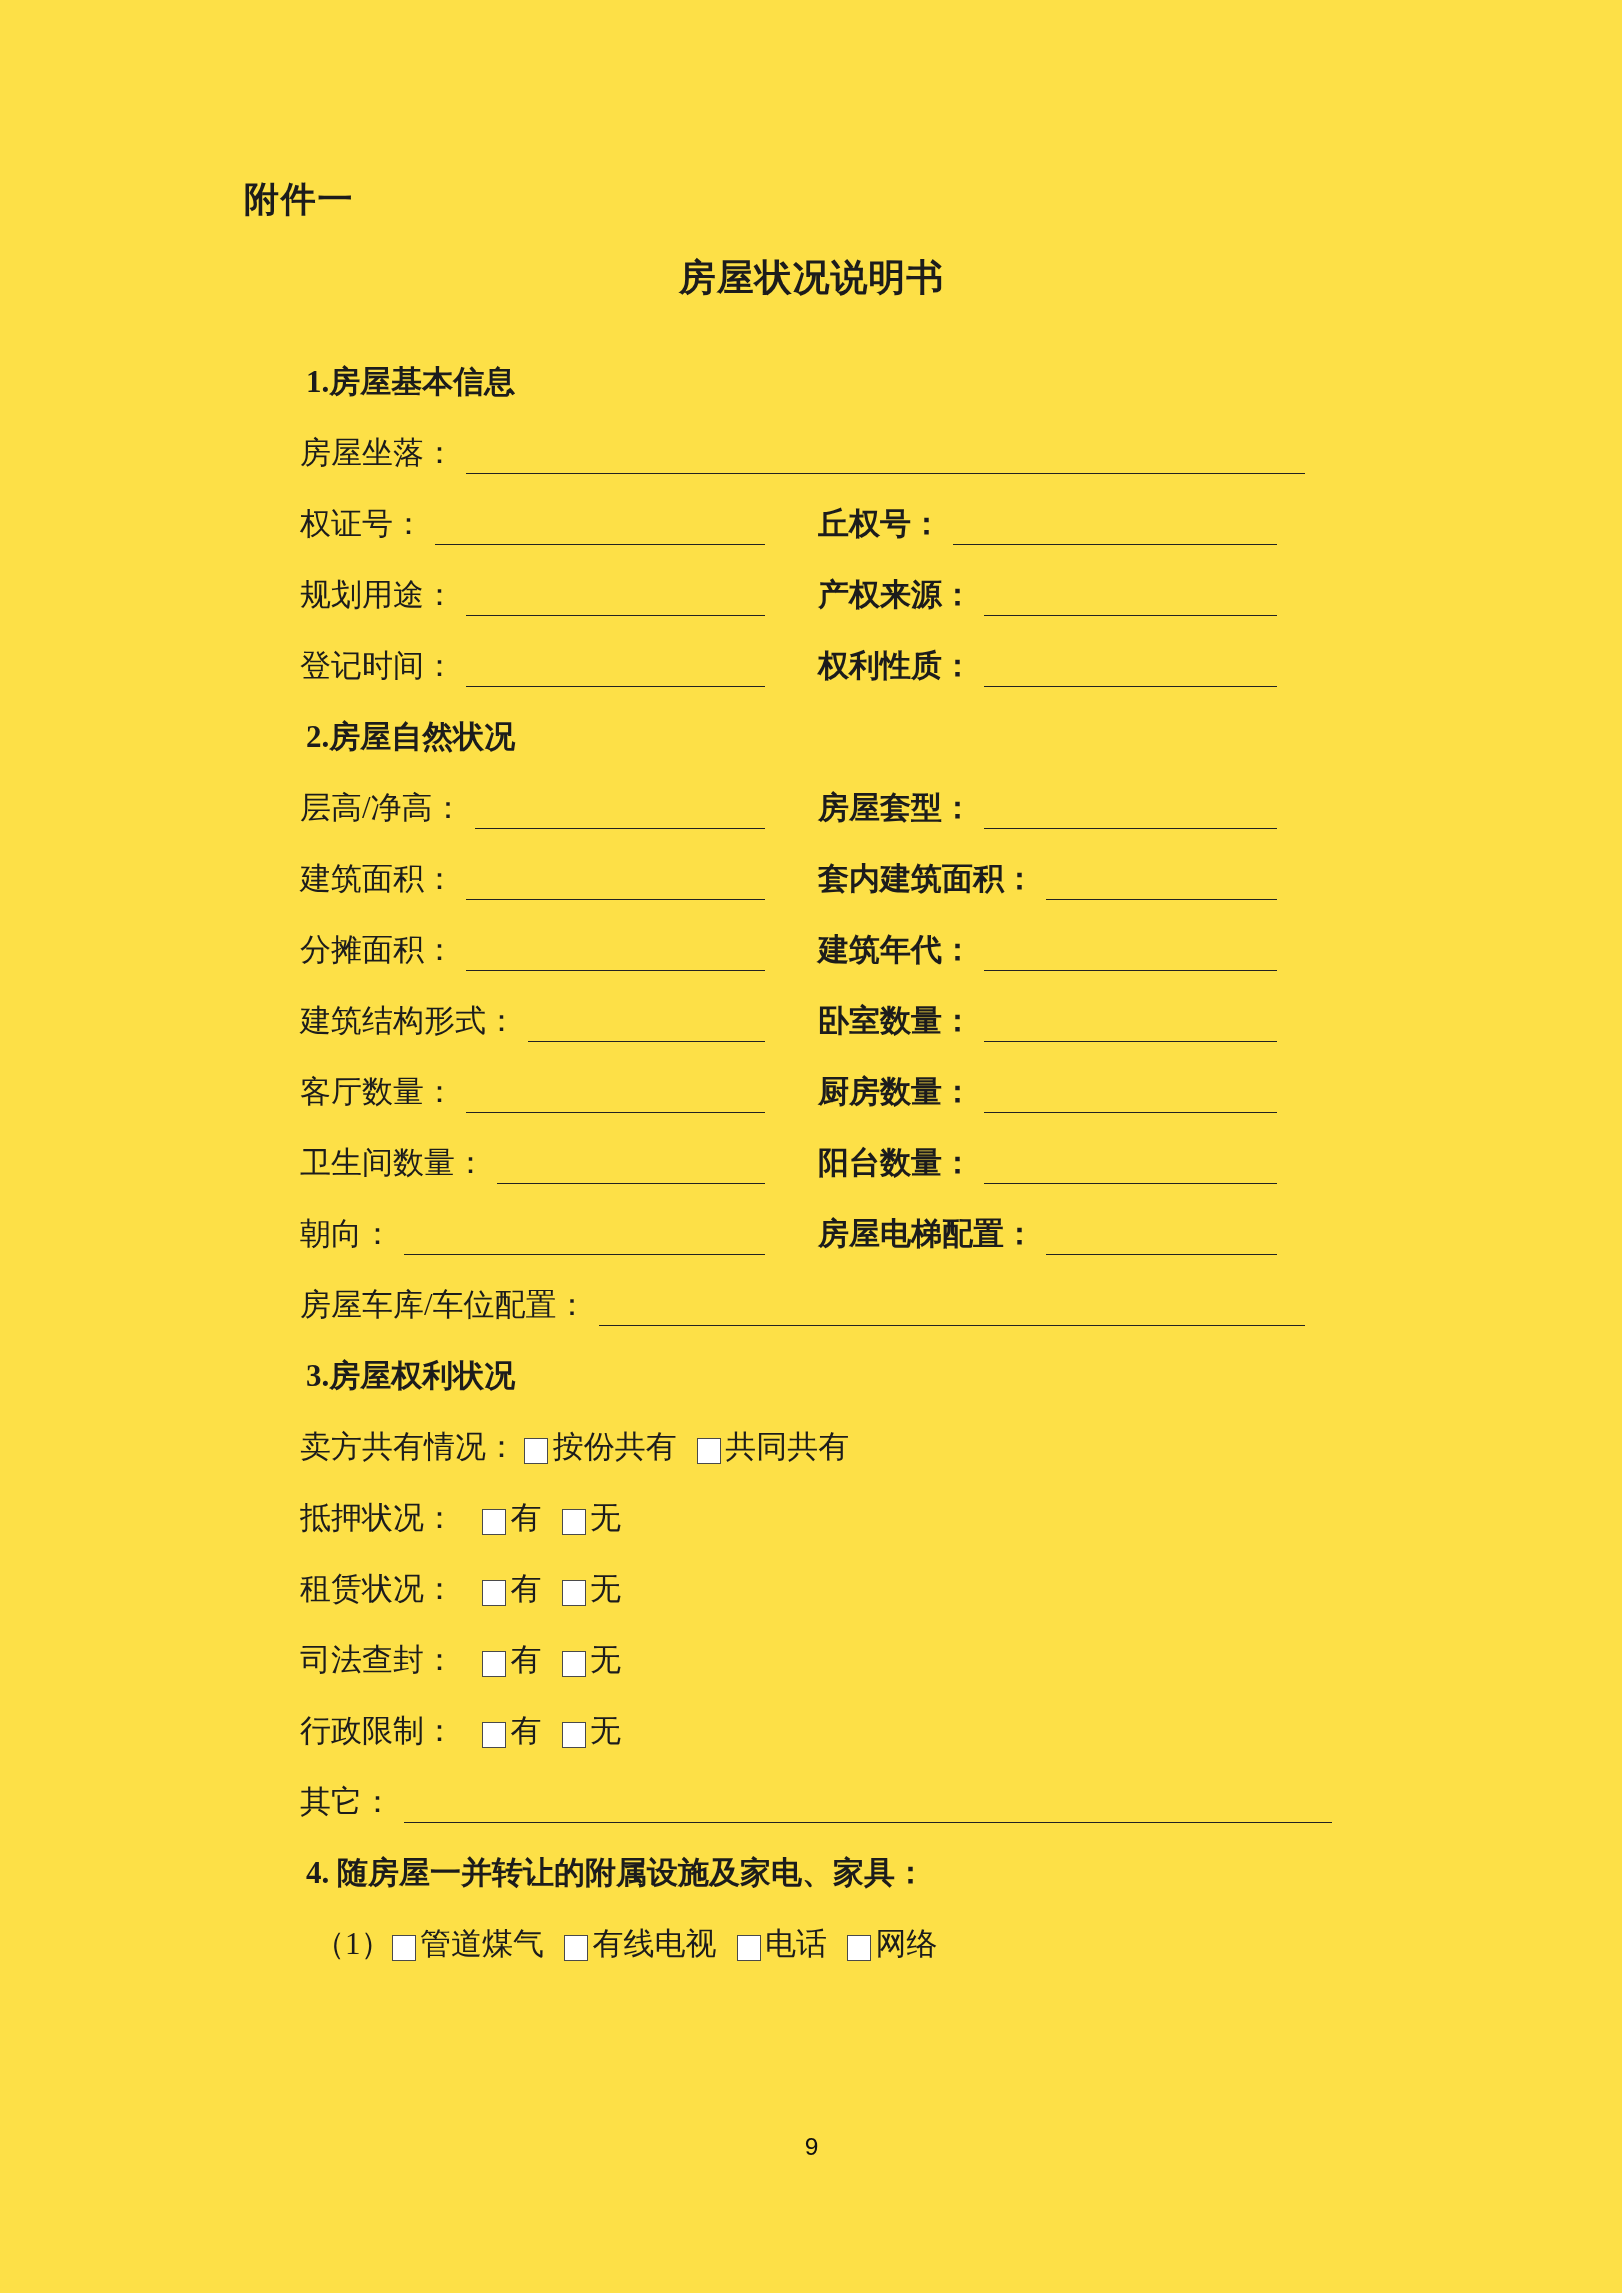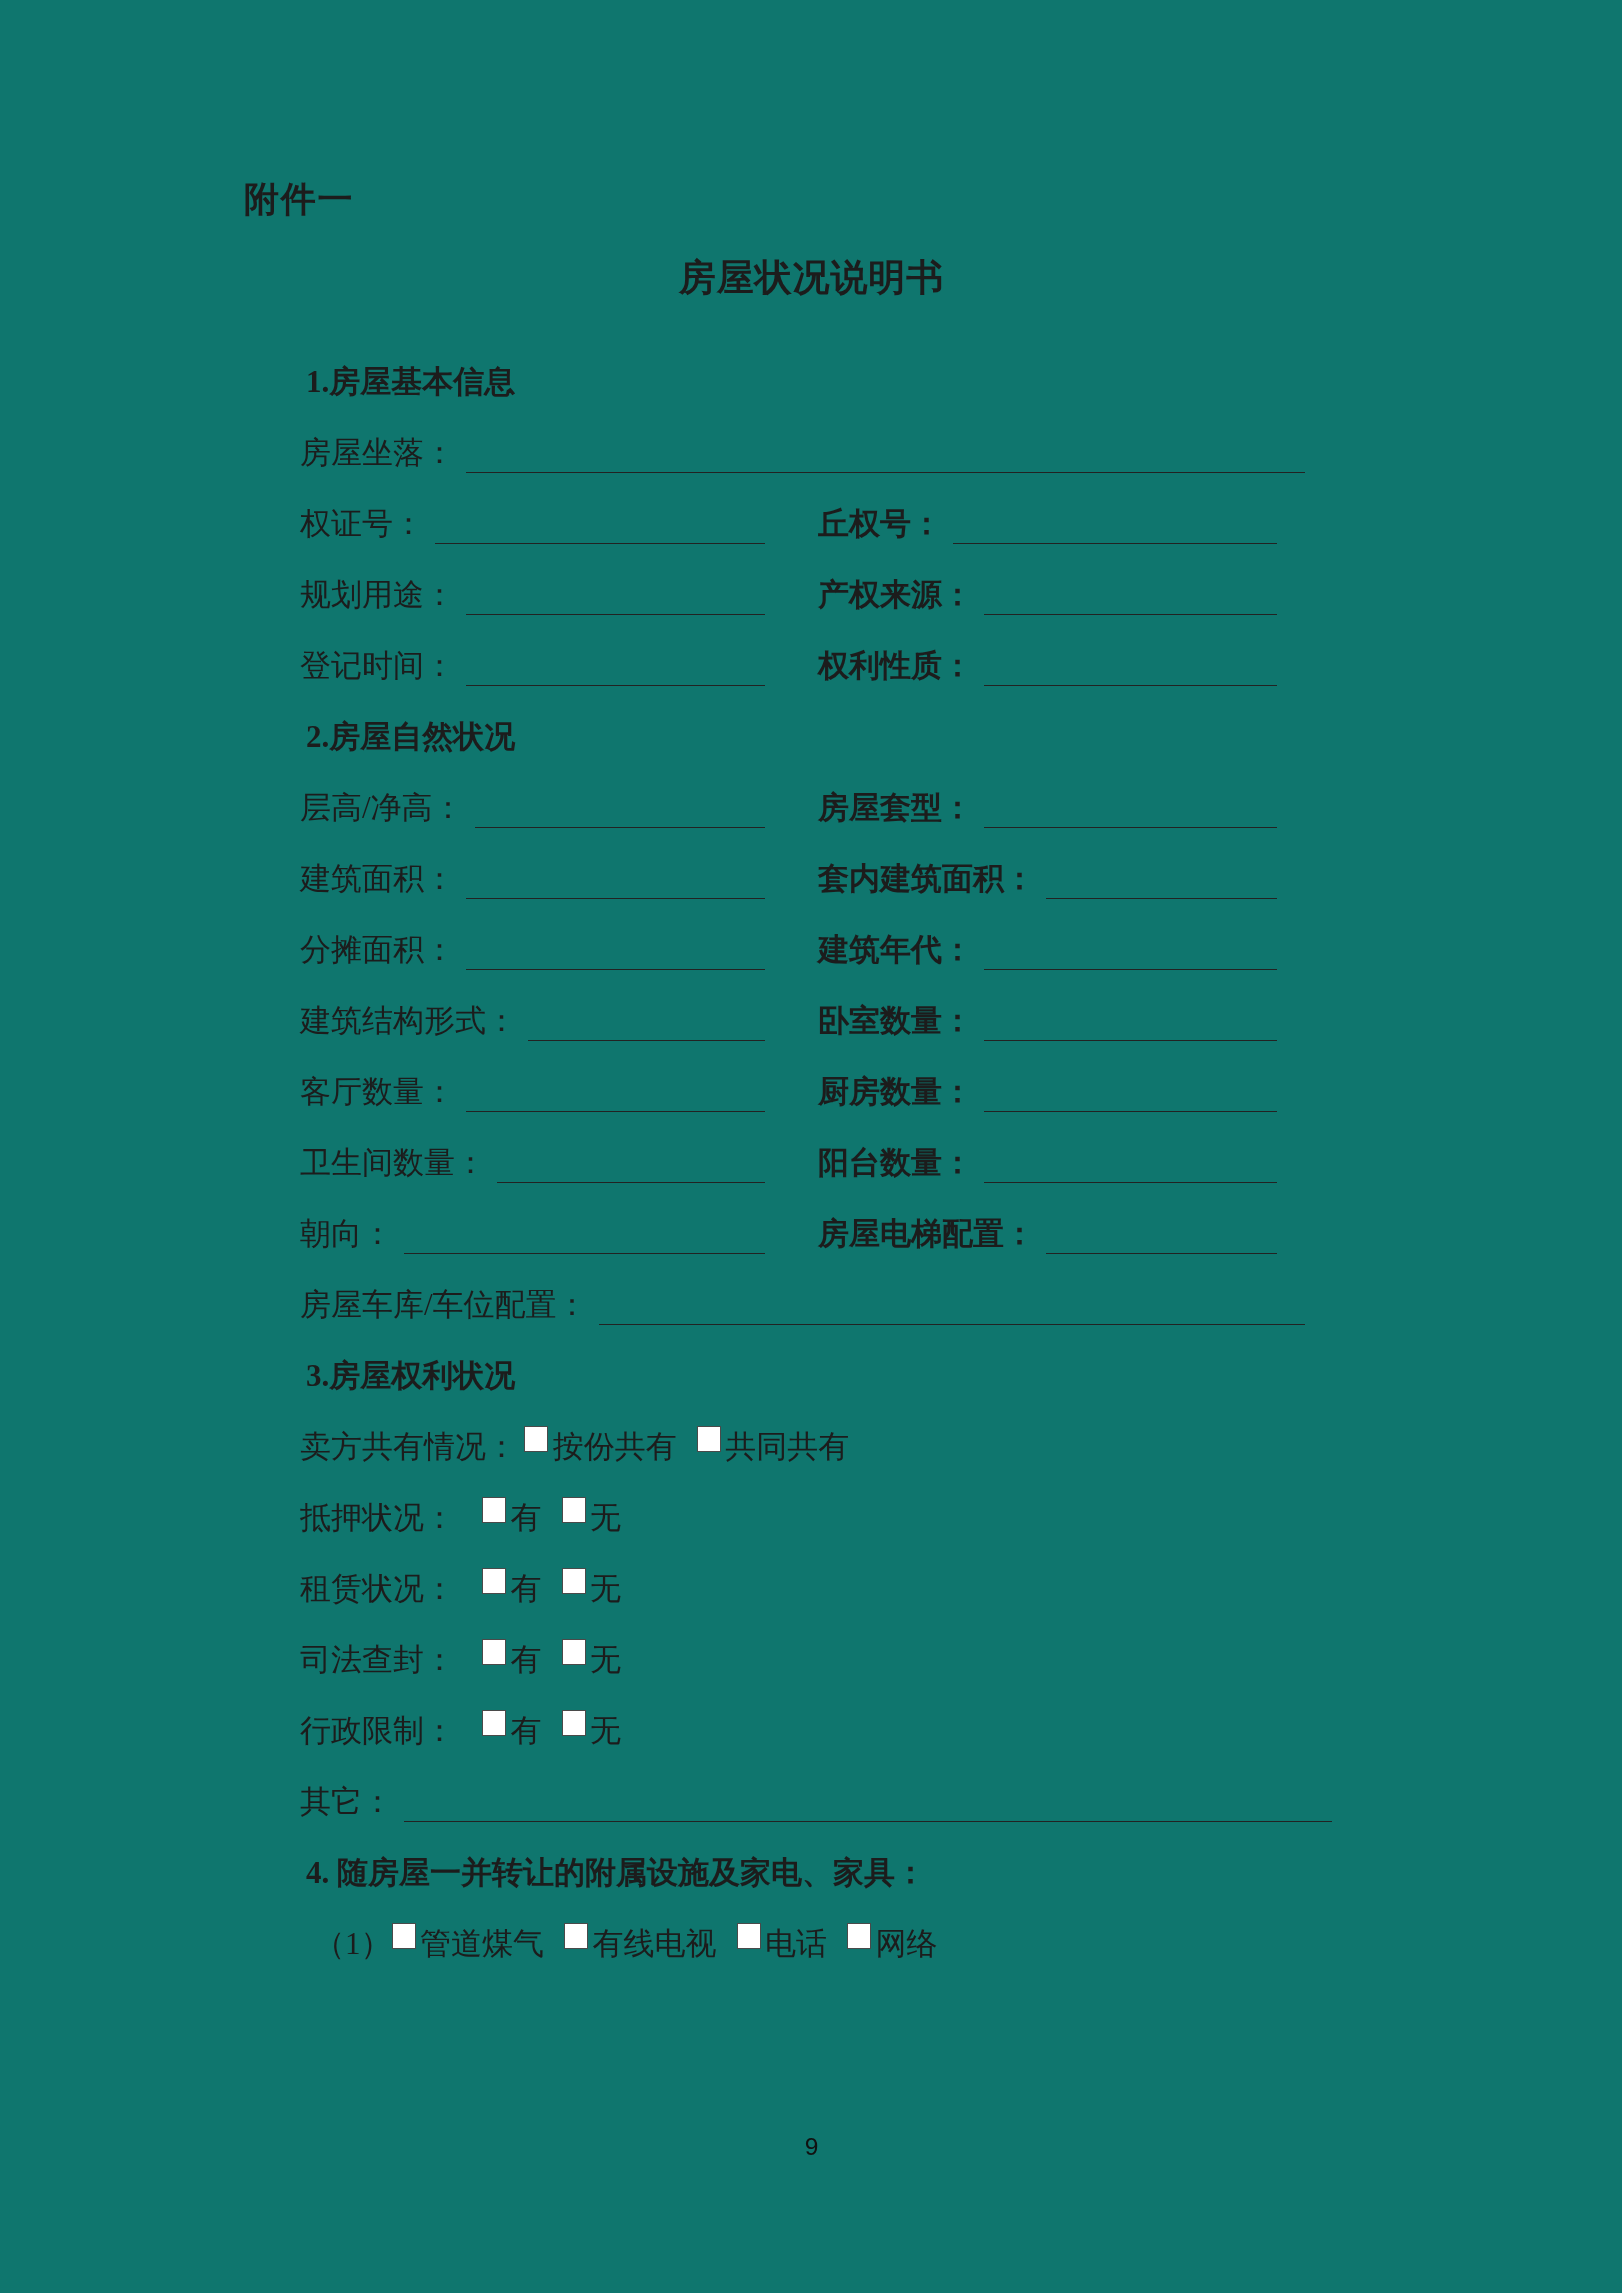--- a/index.html
+++ b/index.html
@@ -1,20 +1,20 @@
 <!DOCTYPE html>
 <html style="font-size:14.5px"><head>
 <meta charset="utf-8">
 <style>
   html, body { margin: 0; padding: 0; background: #ffffff; }
   .page {
     position: relative;
     width: 1623px;
     height: 2294px;
-    background: #0f766e;
+    background: #fde047;
     color: #1c1c1c;
     font-family: "Liberation Serif", "DejaVu Serif", serif;
     font-size: 31px;
     overflow: hidden;
   }
   .attachment {
     position: absolute;
     left: 244px;
     top: 176px;
     font-size: 35px;
@@ -41,21 +41,21 @@
     display: flex;
     align-items: flex-end;
     white-space: nowrap;
   }
   .row.heading {
     padding-left: 306px;
     font-weight: bold;
   }
   .cell {
     display: flex;
-    align-items: flex-start;
+    align-items: flex-end;
   }
   .cell.l { margin-left: 300px; width: 465px; }
   .cell.r { margin-left: 53px;  width: 459px; font-weight: bold; }
   .cell.long  { margin-left: 300px; width: 1005px; }
   .cell.long2 { margin-left: 300px; width: 1032px; }
   .cell.cbline { margin-left: 300px; }
   .cell.item   { margin-left: 314px; }
   .blank {
     flex: 1 1 auto;
     height: 40px;

